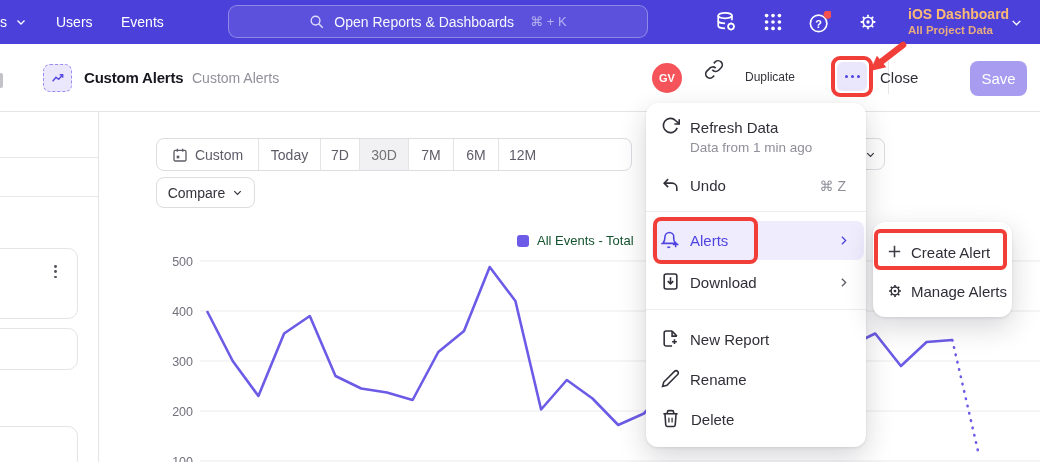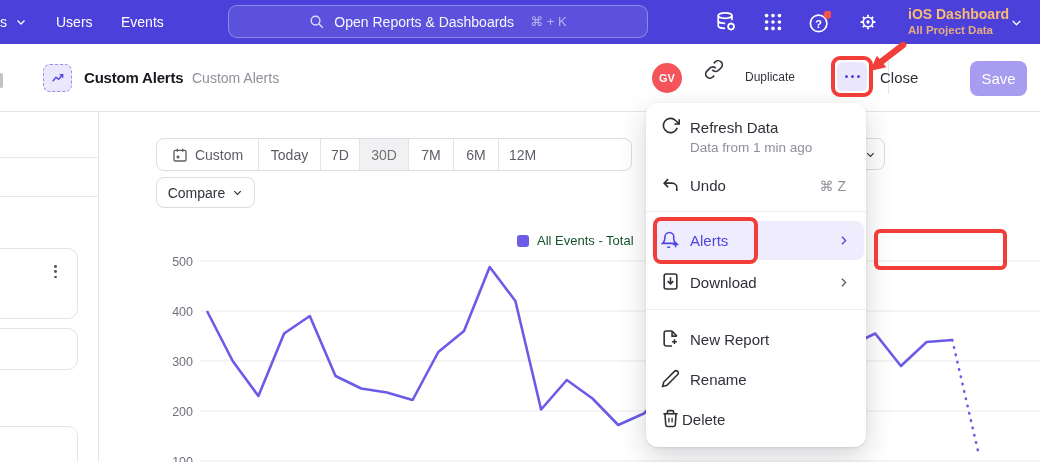--- a/index.html
+++ b/index.html
@@ -286,23 +286,35 @@
     </div>
     <div class="mlabel" style="position:absolute;left:44px;top:268px">Rename</div>
     <div style="position:absolute;left:15px;top:306px">
       <svg width="19" height="19" viewBox="0 0 24 24" fill="none" stroke="#2f2f38" stroke-width="2">
           <path d="M3 6h18"></path>
           <path d="M8 6V4a2 2 0 0 1 2-2h4a2 2 0 0 1 2 2v2"></path>
           <path d="M19 6l-1 14a2 2 0 0 1-2 2H8a2 2 0 0 1-2-2L5 6"></path>
           <path d="M10 11v6M14 11v6" stroke-width="1.6"></path>
         </svg>
     </div>
-    <div class="mlabel" style="position:absolute;left:36px;top:308px">Delete</div>
-  </div>
-
+    <div class="mlabel" style="position:absolute;left:45px;top:308px">Delete</div>
+  </div>
+
+  <div class="submenu">
+    <svg width="17" height="17" viewBox="0 0 24 24" fill="none" stroke="#3c3c44" stroke-width="2.2" style="position:absolute;left:13px;top:21px">
+        <path d="M12 4v16M4 12h16"></path>
+      </svg>
+    <div class="mlabel" style="position:absolute;left:38px;top:22px">Create Alert</div>
+    <svg width="18" height="18" viewBox="0 0 24 24" fill="none" stroke="#2f2f38" style="position:absolute;left:13px;top:60px">
+      <circle cx="12" cy="12" r="5.2" stroke-width="2"></circle>
+        <circle cx="12" cy="12" r="1.8" fill="#2f2f38" stroke="none"></circle>
+      <path d="M12 4v2.4M12 17.6V20M4 12h2.4M17.6 12H20M6.3 6.3l1.7 1.7M16 16l1.7 1.7M17.7 6.3L16 8M8 16l-1.7 1.7" stroke-width="2.2"></path>
+    </svg>
+    <div class="mlabel" style="position:absolute;left:38px;top:61px">Manage Alerts</div>
+  </div>
 
   <div class="redbox" style="left:831px;top:56px;width:42px;height:41px;border-radius:9px"></div>
   <div class="redbox" style="left:653px;top:217px;width:105px;height:47px;border-radius:8px"></div>
   <div class="redbox" style="left:874px;top:229px;width:133px;height:41px;border-radius:6px"></div>
   <svg class="annot" width="1040" height="462">
     <path d="M903 45 L881.6 61.5" stroke="#f23e38" stroke-width="6.5" stroke-linecap="round"></path>
     <polygon points="870,71 886.3,67.3 876.9,55.7" fill="#f23e38"></polygon>
   </svg>
 </div>
 

